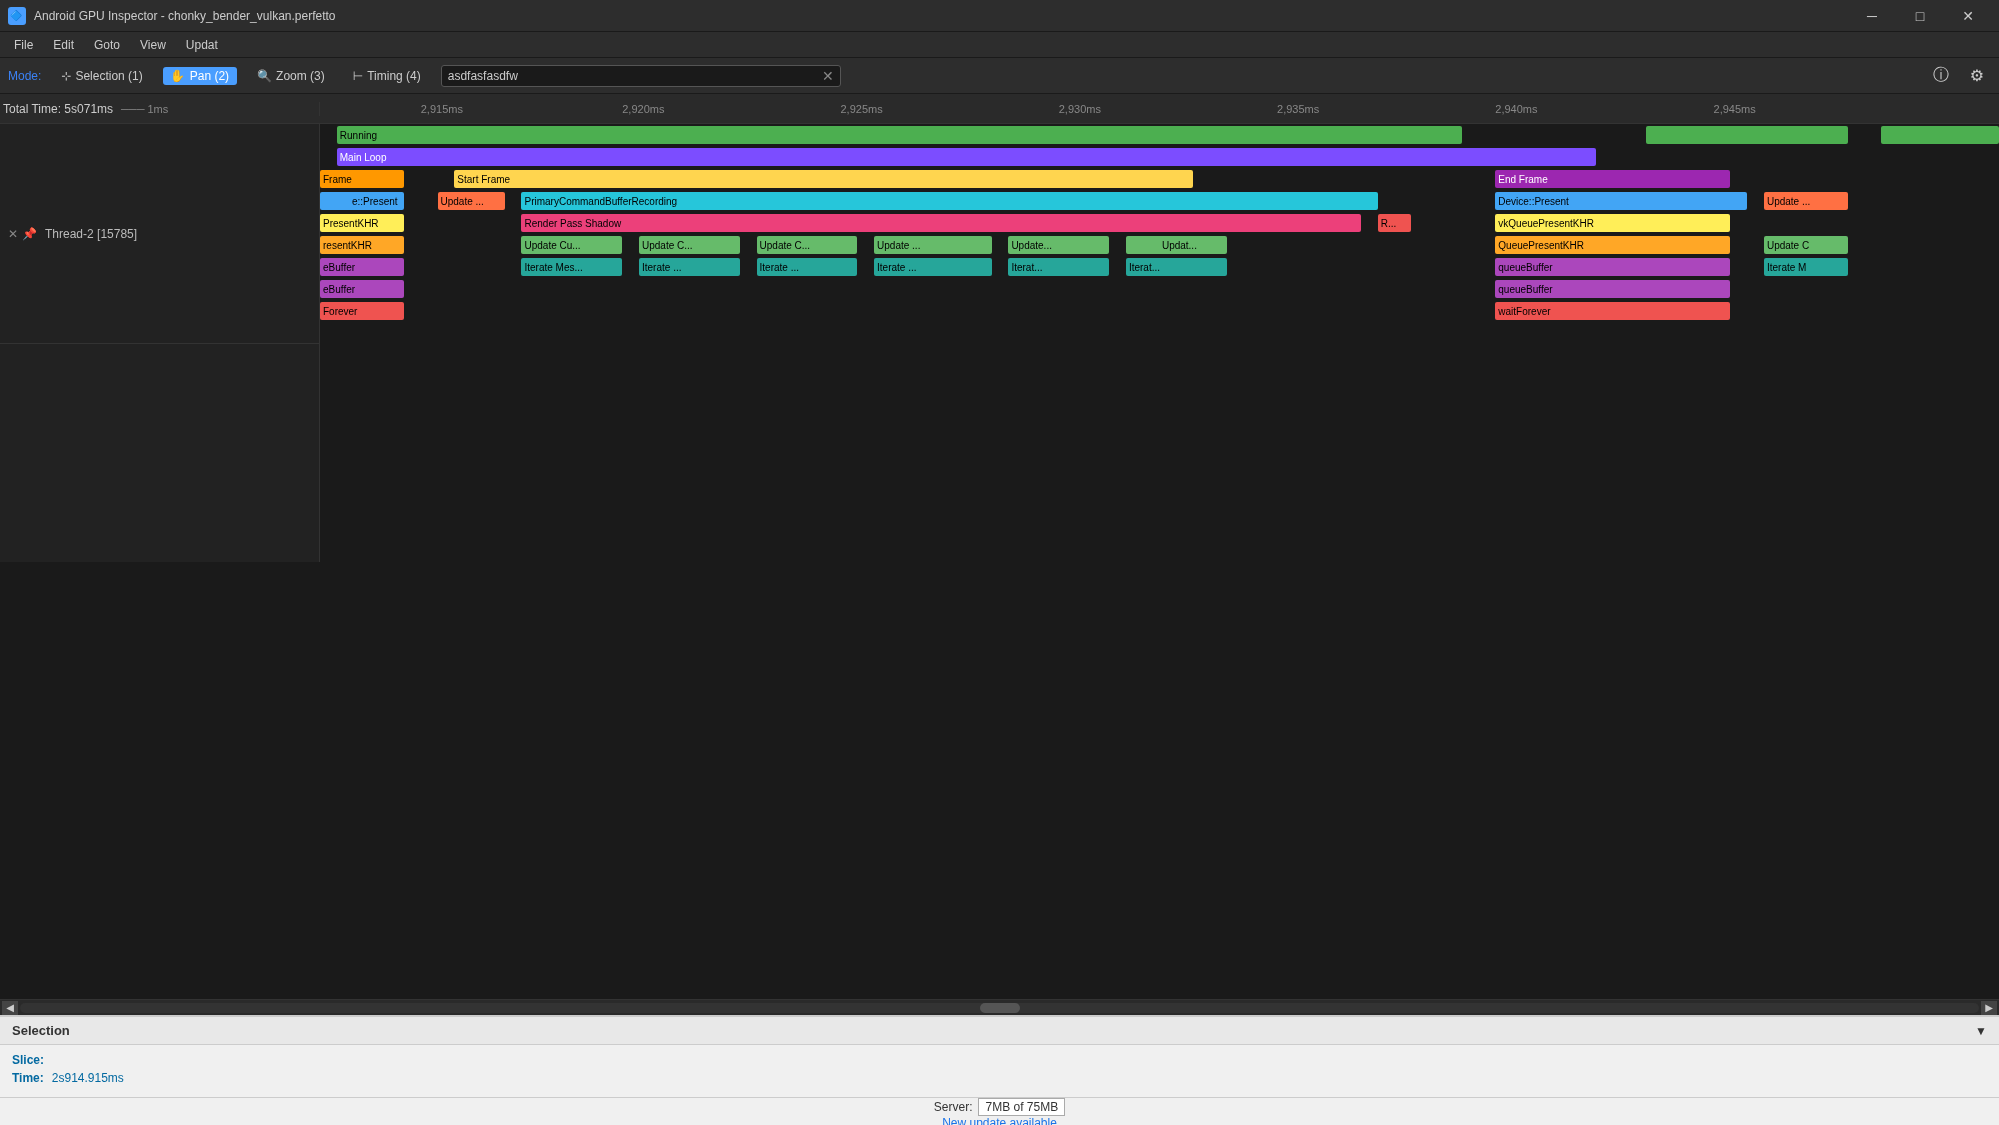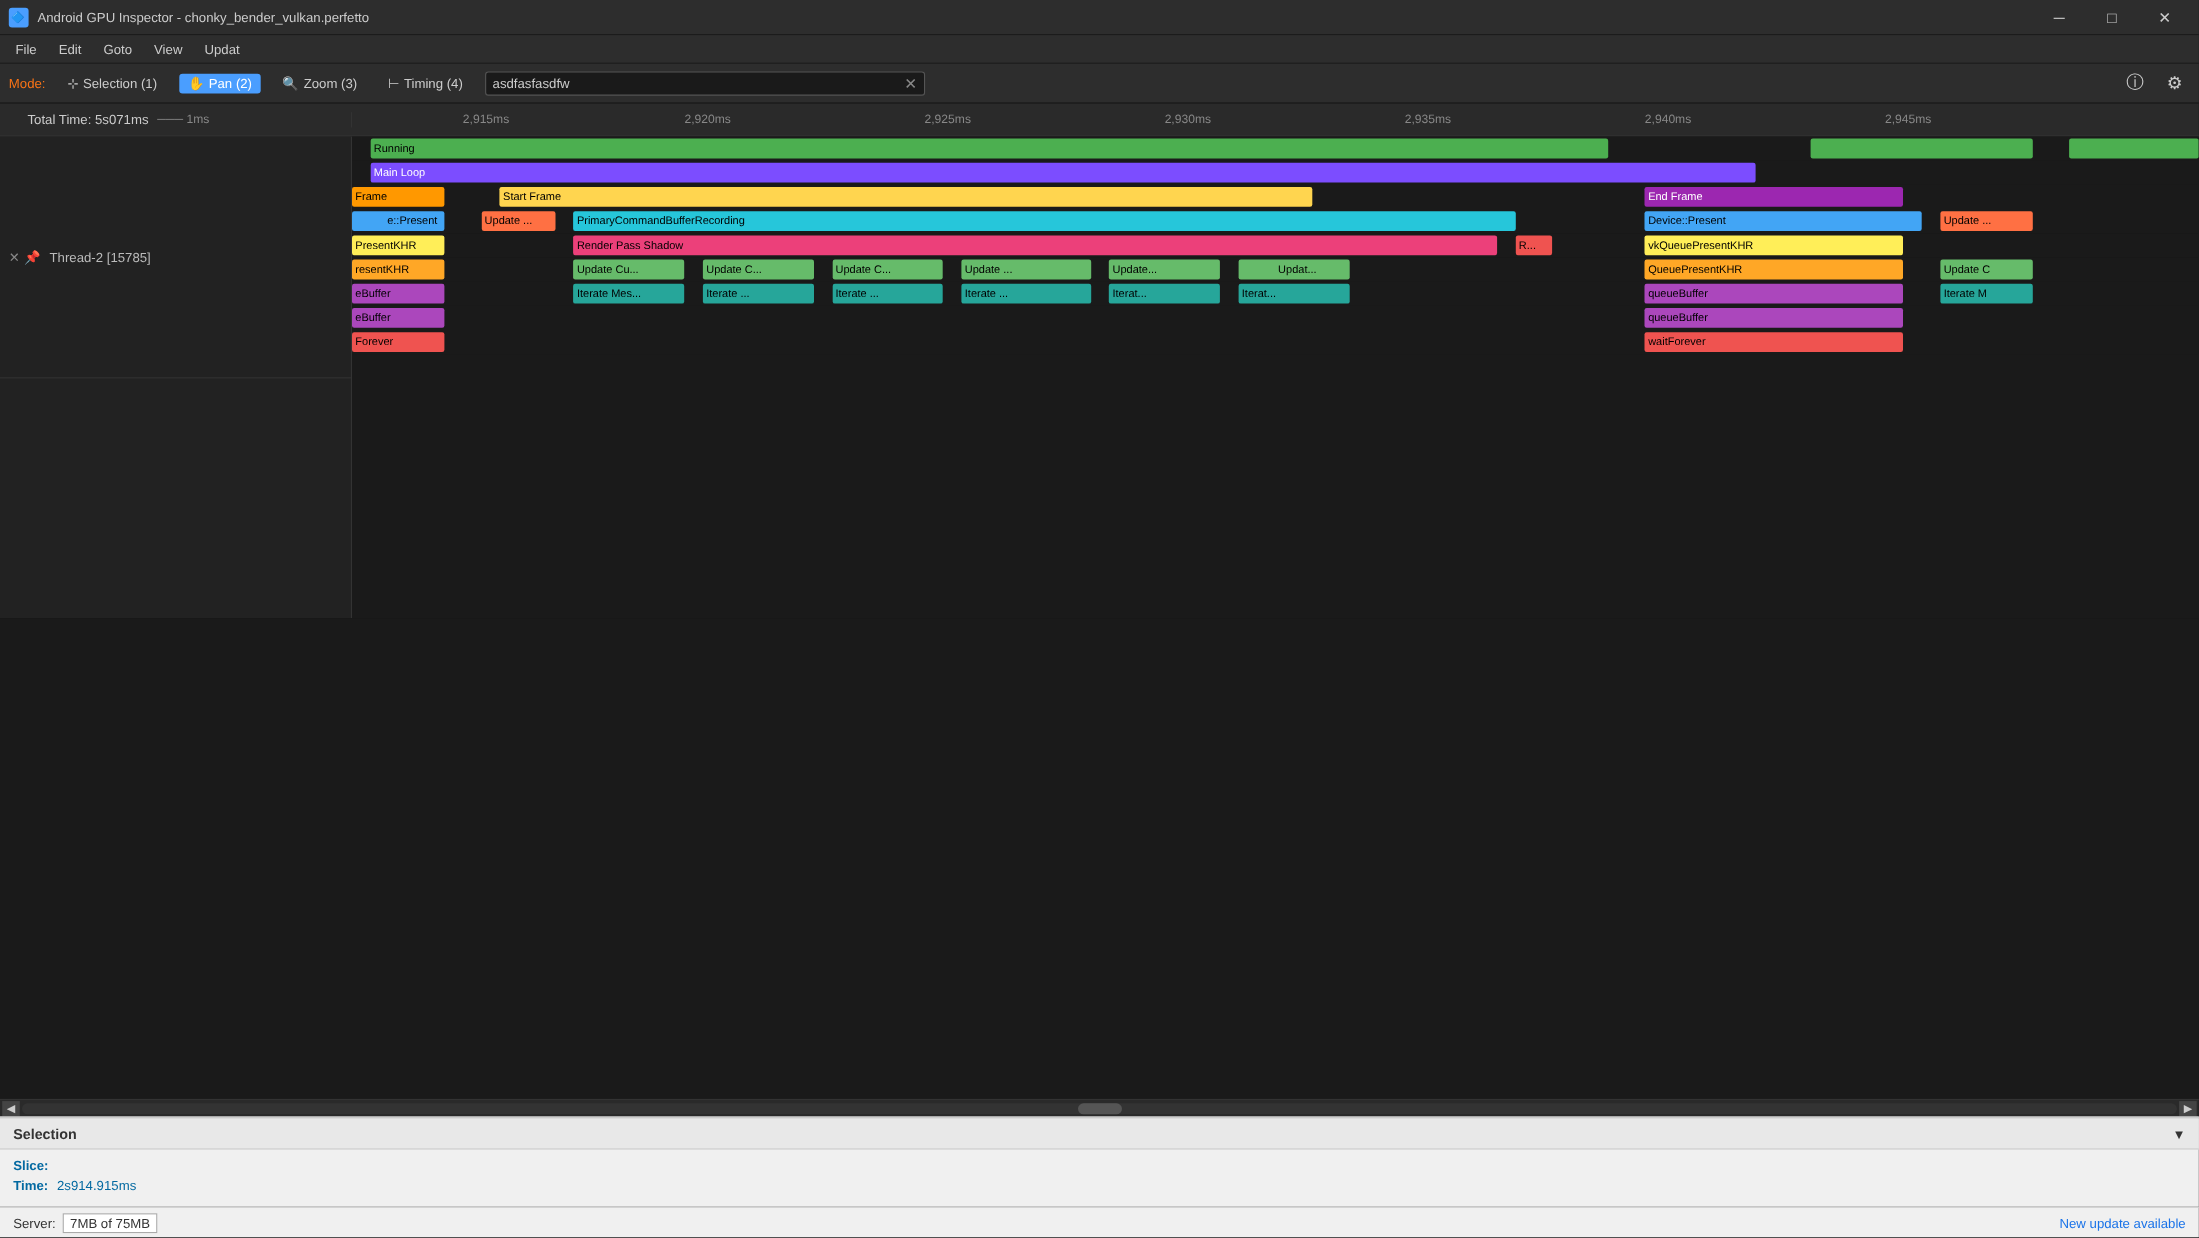--- a/index.html
+++ b/index.html
@@ -88,21 +88,21 @@
       background: #2d2d2d;
       height: 36px;
       display: flex;
       align-items: center;
       padding: 0 8px;
       gap: 12px;
       border-bottom: 1px solid #1a1a1a;
       flex-shrink: 0;
     }
     .toolbar-mode {
-      color: #f97316;
+      color: #3b82f6;
       font-size: 12px;
     }
     .mode-btn {
       display: flex;
       align-items: center;
       gap: 4px;
       padding: 2px 8px;
       border-radius: 3px;
       cursor: pointer;
       color: #ccc;
@@ -168,21 +168,21 @@
       display: flex;
       align-items: center;
       border-bottom: 1px solid #333;
       flex-shrink: 0;
       position: relative;
     }
     .time-header-left {
       width: 320px;
       display: flex;
       align-items: center;
-      padding: 0 25px;
+      padding: 0 3px;
       gap: 8px;
       border-right: 1px solid #333;
       flex-shrink: 0;
     }
     .time-header-ruler {
       flex: 1;
       display: flex;
       align-items: center;
       position: relative;
       overflow: hidden;
@@ -323,23 +323,24 @@
       font-weight: bold;
     }
 
     
     .status-bar {
       background: #f0f0f0;
       height: 28px;
       display: flex;
       align-items: center;
       justify-content: space-between;
-      padding: 0 12px;
+      padding: 0 0;
       border-top: 1px solid #ccc;
       flex-shrink: 0;
+      flex-direction: column;
     }
     .server-info {
       display: flex;
       align-items: center;
       gap: 6px;
       font-size: 12px;
       color: #333;
     }
     .server-val {
       background: white;

